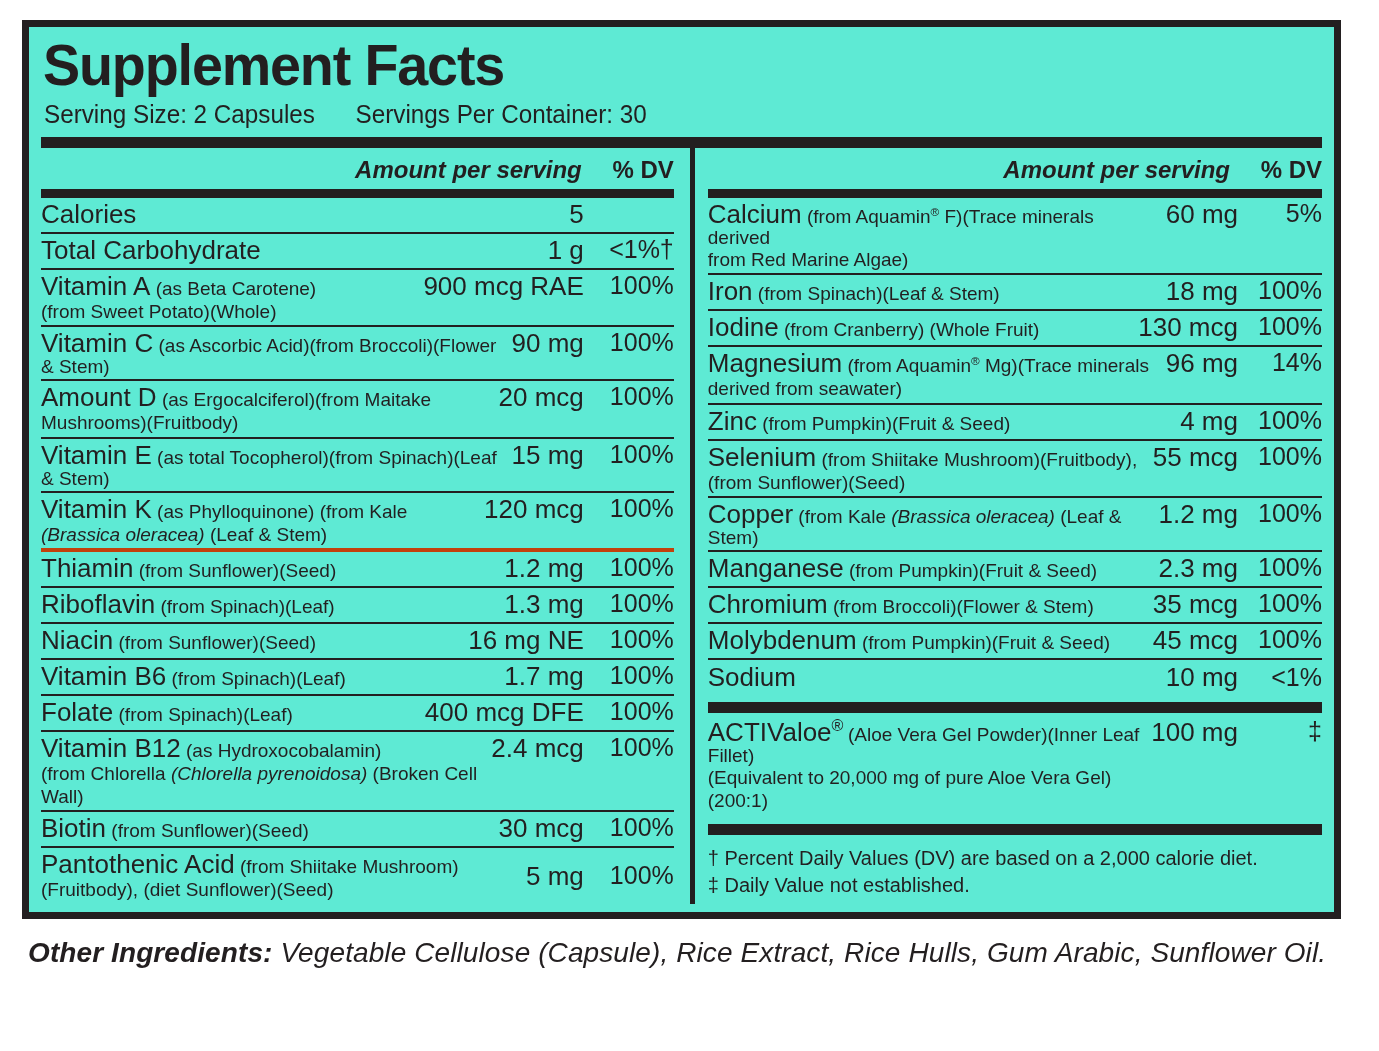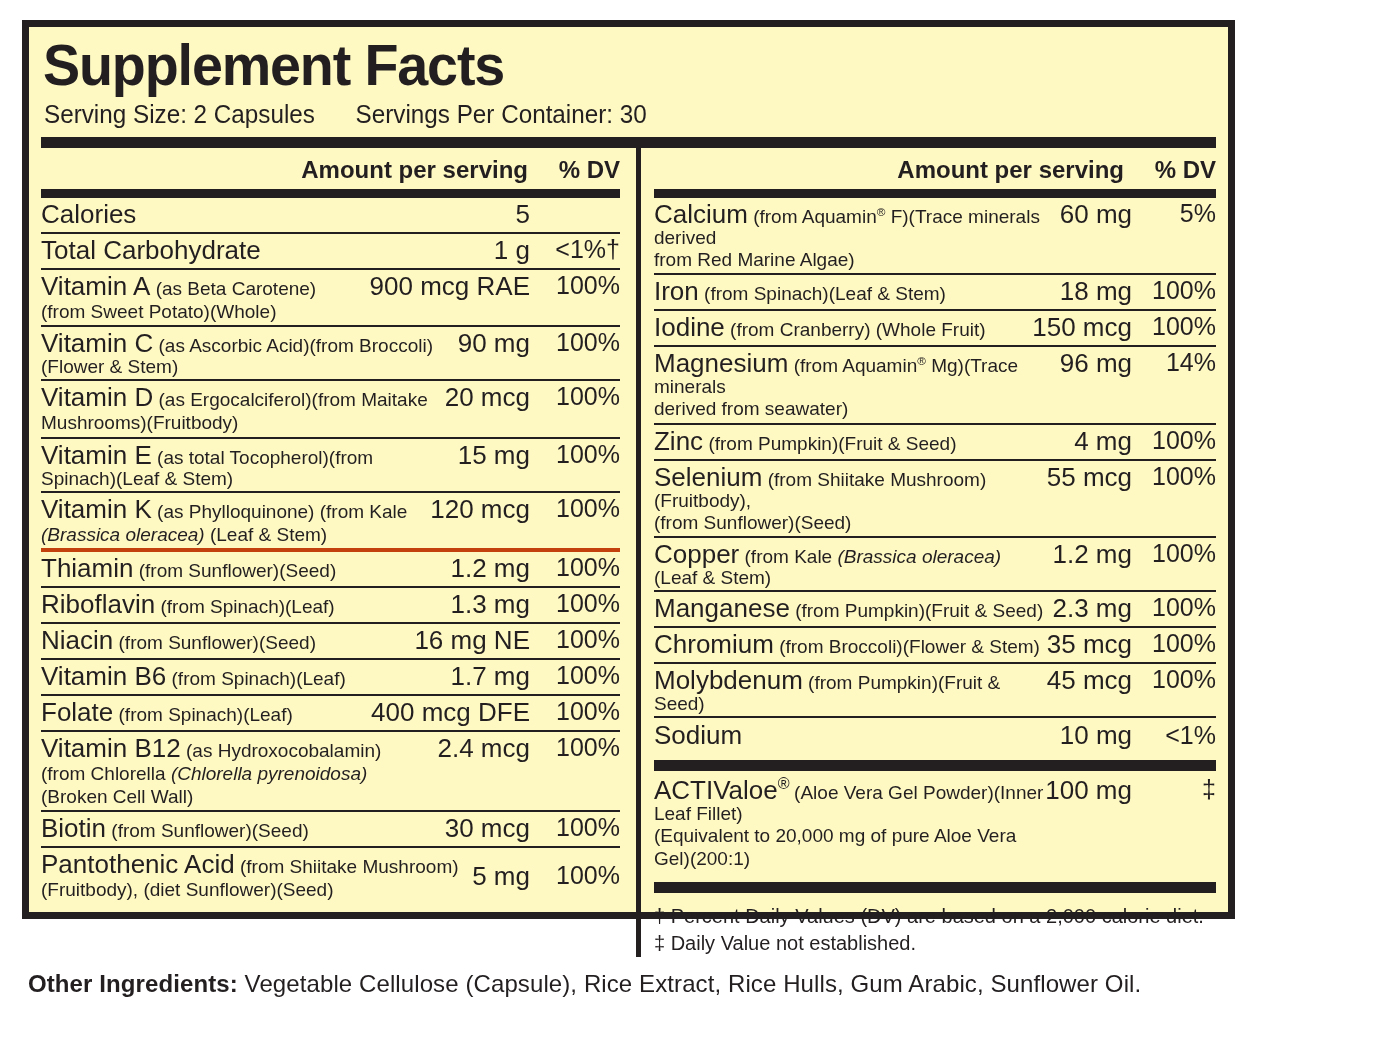--- a/index.html
+++ b/index.html
@@ -6,22 +6,22 @@
   body{
     width:1379px;height:1051px;
     font-family:"Liberation Sans","DejaVu Sans",sans-serif;
     color:#231f20;
     -webkit-font-smoothing:antialiased;
   }
   .page{position:relative;width:1379px;height:1051px;box-sizing:border-box;}
 
   
   .panel{
-    position:absolute;left:22px;top:20px;width:1213px;height:899px;
-    border:7px solid #231f20;background:#fef9c3;box-sizing:border-box;
+    position:absolute;left:22px;top:20px;width:1319px;height:899px;
+    border:7px solid #231f20;background:#5eead4;box-sizing:border-box;
   }
   .panel-inner{padding:4px 12px 0 12px;}
 
   
   .title{
     font-size:58px;font-weight:bold;letter-spacing:-1.2px;
     line-height:1.02;margin:4px 0 0 2px;
     transform:scaleX(.96);transform-origin:left center;
   }
   .serving-line{
@@ -36,21 +36,21 @@
   .cols{display:flex;margin-top:0;}
   .col{box-sizing:border-box;position:relative;}
   .col-left{width:648px;}
   .col-gap{width:16px;flex:0 0 16px;}
   .col-right{width:647px;border-left:5px solid #231f20;padding-left:13px;}
 
   .hdr{
     display:flex;align-items:flex-end;justify-content:flex-end;
     font-size:24px;font-weight:bold;padding:8px 0 5px 0;
   }
-  .hdr .hdr-amt{text-align:left;}
+  .hdr .hdr-amt{text-align:left;font-style:italic;}
   .hdr .hdr-dv{width:92px;text-align:right;}
 
   .bar{height:9px;background:#231f20;}
 
   
   .row{
     display:flex;align-items:flex-start;
     border-bottom:2px solid #231f20;
     padding:2px 0 2px 0;min-height:30px;
   }
@@ -72,22 +72,22 @@
   .aloe-row{display:flex;align-items:flex-start;padding:5px 0 4px 0;}
   .aloe-row .nm{flex:1 1 auto;}
   .aloe-row .amt{flex:0 0 auto;text-align:right;white-space:nowrap;padding-right:4px;}
   .aloe-row .dv{flex:0 0 80px;text-align:right;}
 
   .footnotes{font-size:20px;line-height:1.35;padding-top:10px;}
   .footnotes div{white-space:nowrap;}
 
   
   .other{
-    position:absolute;left:28px;top:968px;width:1330px;
-    font-size:24px;line-height:1.34;
+    position:absolute;left:28px;top:934px;width:1330px;
+    font-size:28px;line-height:1.34;font-style:italic;
   }
   .other b{font-weight:bold;}
   .other .body{letter-spacing:.1px;}
   sup{font-size:.62em;vertical-align:super;line-height:0;}
 </style>
 </head>
 <body>
 
 <div class="page">
 
@@ -127,21 +127,21 @@
                 <div class="nm"><span class="main">Vitamin A</span><span class="sub"> (as Beta Carotene)</span><span class="sub2">(from Sweet Potato)(Whole)</span></div>
                 <div class="amt"><span class="amt-txt">900 mcg RAE</span></div>
                 <div class="dv"><span class="dv-txt">100%</span></div>
               </div>
               <div class="row">
                 <div class="nm"><span class="main">Vitamin C</span><span class="sub"> (as Ascorbic Acid)(from Broccoli)(Flower &amp; Stem)</span></div>
                 <div class="amt"><span class="amt-txt">90 mg</span></div>
                 <div class="dv"><span class="dv-txt">100%</span></div>
               </div>
               <div class="row">
-                <div class="nm"><span class="main">Vitamin D</span><span class="sub"> (as Ergocalciferol)(from Maitake</span><span class="sub2">Mushrooms)(Fruitbody)</span></div>
+                <div class="nm"><span class="main">Amount D</span><span class="sub"> (as Ergocalciferol)(from Maitake</span><span class="sub2">Mushrooms)(Fruitbody)</span></div>
                 <div class="amt"><span class="amt-txt">20 mcg</span></div>
                 <div class="dv"><span class="dv-txt">100%</span></div>
               </div>
               <div class="row">
                 <div class="nm"><span class="main">Vitamin E</span><span class="sub"> (as total Tocopherol)(from Spinach)(Leaf &amp; Stem)</span></div>
                 <div class="amt"><span class="amt-txt">15 mg</span></div>
                 <div class="dv"><span class="dv-txt">100%</span></div>
               </div>
               <div class="row thick-line">
                 <div class="nm"><span class="main">Vitamin K</span><span class="sub"> (as Phylloquinone) (from Kale</span><span class="sub2"><em>(Brassica oleracea)</em> (Leaf &amp; Stem)</span></div>
@@ -205,21 +205,21 @@
                 <div class="amt"><span class="amt-txt">60 mg</span></div>
                 <div class="dv"><span class="dv-txt">5%</span></div>
               </div>
               <div class="row">
                 <div class="nm"><span class="main">Iron</span><span class="sub"> (from Spinach)(Leaf &amp; Stem)</span></div>
                 <div class="amt"><span class="amt-txt">18 mg</span></div>
                 <div class="dv"><span class="dv-txt">100%</span></div>
               </div>
               <div class="row">
                 <div class="nm"><span class="main">Iodine</span><span class="sub"> (from Cranberry) (Whole Fruit)</span></div>
-                <div class="amt"><span class="amt-txt">150 mcg</span></div>
+                <div class="amt"><span class="amt-txt">130 mcg</span></div>
                 <div class="dv"><span class="dv-txt">100%</span></div>
               </div>
               <div class="row">
                 <div class="nm"><span class="main">Magnesium</span><span class="sub"> (from Aquamin<sup>®</sup> Mg)(Trace minerals</span><span class="sub2">derived from seawater)</span></div>
                 <div class="amt"><span class="amt-txt">96 mg</span></div>
                 <div class="dv"><span class="dv-txt">14%</span></div>
               </div>
               <div class="row">
                 <div class="nm"><span class="main">Zinc</span><span class="sub"> (from Pumpkin)(Fruit &amp; Seed)</span></div>
                 <div class="amt"><span class="amt-txt">4 mg</span></div>

